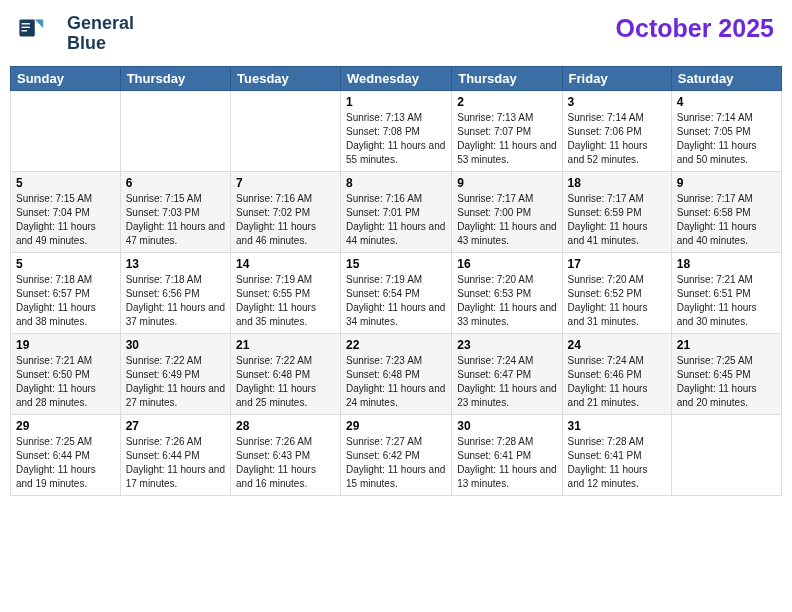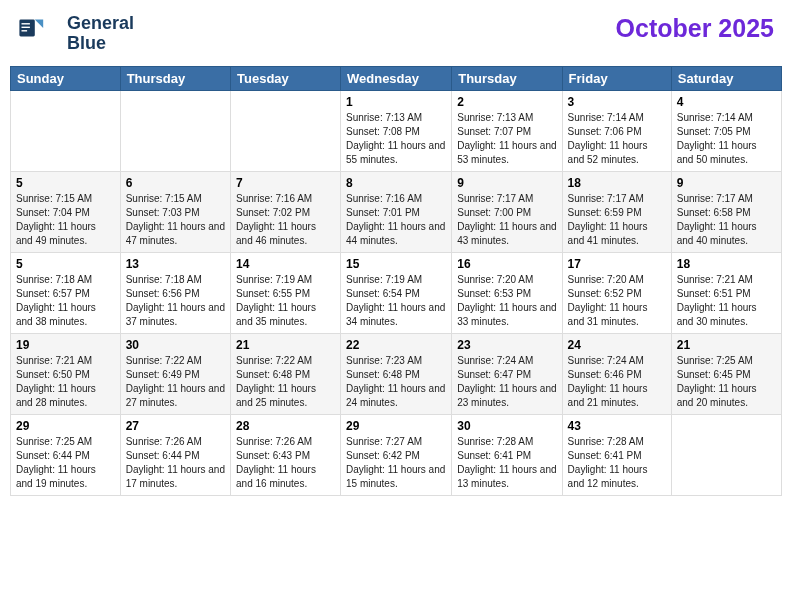--- a/index.html
+++ b/index.html
@@ -312,21 +312,21 @@
 Sunset: 6:42 PM
 Daylight: 11 hours and 15 minutes.</div>
         </td>
         <td>
           <div class="day-number">30</div>
           <div class="day-info" style="white-space: pre-line;">Sunrise: 7:28 AM
 Sunset: 6:41 PM
 Daylight: 11 hours and 13 minutes.</div>
         </td>
         <td>
-          <div class="day-number">43</div>
+          <div class="day-number">31</div>
           <div class="day-info" style="white-space: pre-line;">Sunrise: 7:28 AM
 Sunset: 6:41 PM
 Daylight: 11 hours and 12 minutes.</div>
         </td>
         <td class="empty-cell"></td>
       </tr>
     </tbody>
 </table>
 
 </body></html>

